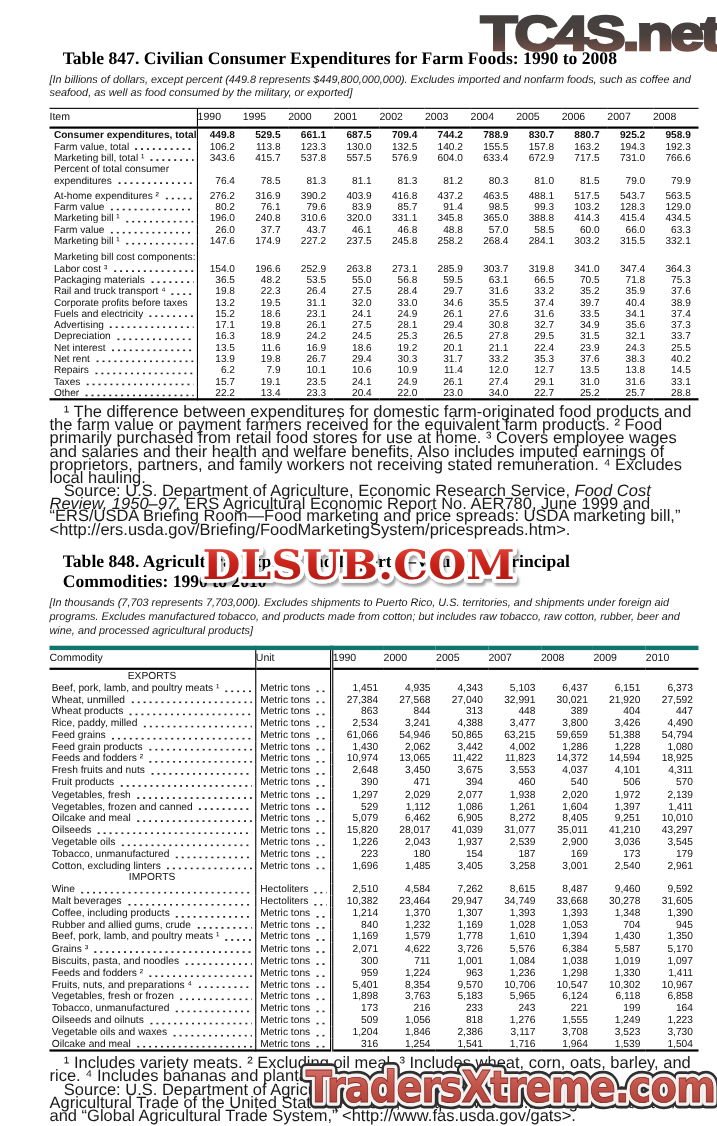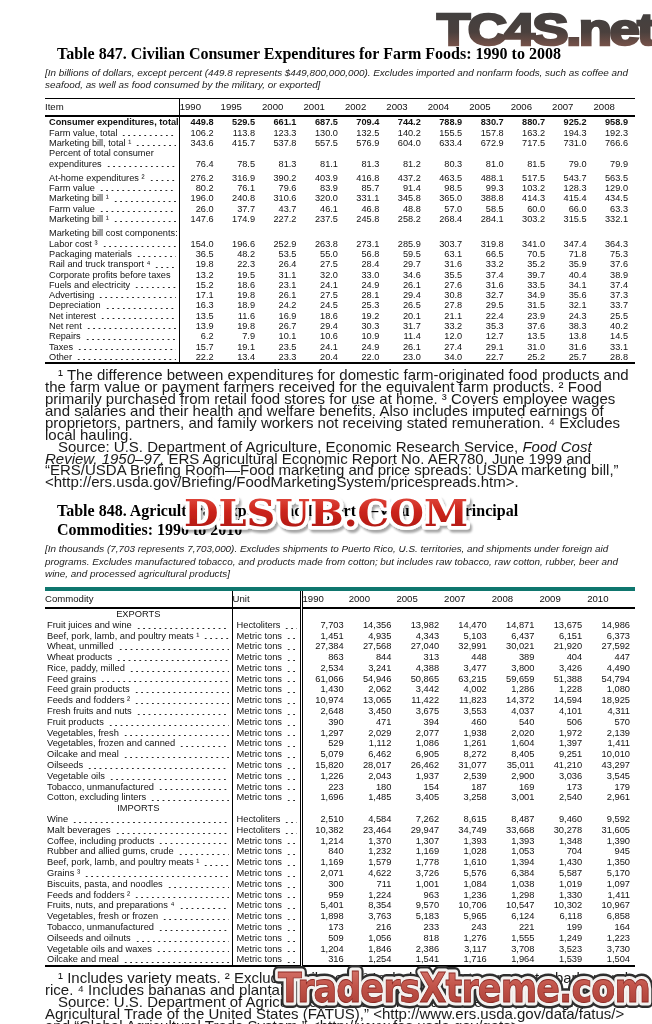--- a/index.html
+++ b/index.html
@@ -554,41 +554,20 @@
       </thead>
       <tbody>
         <tr>
           <td class="sec">EXPORTS</td>
           <td class="unitc"></td>
           <td colspan="7"></td>
         </tr>
         <tr>
           <td class="lbl">
             <div class="lf">
-              <span class="t">Fruit juices and wine</span>
-              <span class="lead"></span>
-            </div>
-          </td>
-          <td class="unitc">
-            <div class="lf">
-              <span class="t">Hectoliters</span>
-              <span class="lead"></span>
-            </div>
-          </td>
-          <td class="val">7,703</td>
-          <td class="val">14,356</td>
-          <td class="val">13,982</td>
-          <td class="val">14,470</td>
-          <td class="val">14,871</td>
-          <td class="val">13,675</td>
-          <td class="val">14,986</td>
-        </tr>
-        <tr>
-          <td class="lbl">
-            <div class="lf">
               <span class="t">Beef, pork, lamb, and poultry meats ¹</span>
               <span class="lead"></span>
             </div>
           </td>
           <td class="unitc">
             <div class="lf">
               <span class="t">Metric tons</span>
               <span class="lead"></span>
             </div>
           </td>
@@ -839,21 +818,21 @@
             </div>
           </td>
           <td class="unitc">
             <div class="lf">
               <span class="t">Metric tons</span>
               <span class="lead"></span>
             </div>
           </td>
           <td class="val">15,820</td>
           <td class="val">28,017</td>
-          <td class="val">26,462</td>
+          <td class="val">41,039</td>
           <td class="val">31,077</td>
           <td class="val">35,011</td>
           <td class="val">41,210</td>
           <td class="val">43,297</td>
         </tr>
         <tr>
           <td class="lbl">
             <div class="lf">
               <span class="t">Vegetable oils</span>
               <span class="lead"></span>

